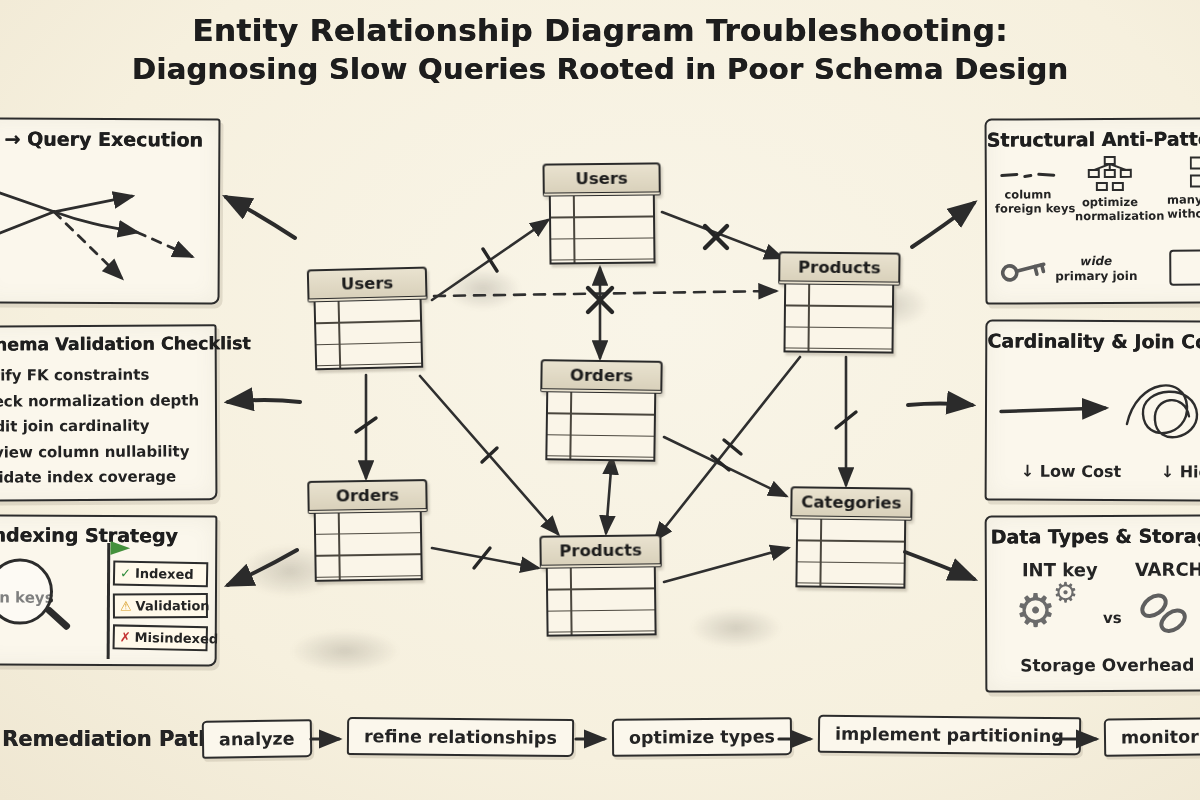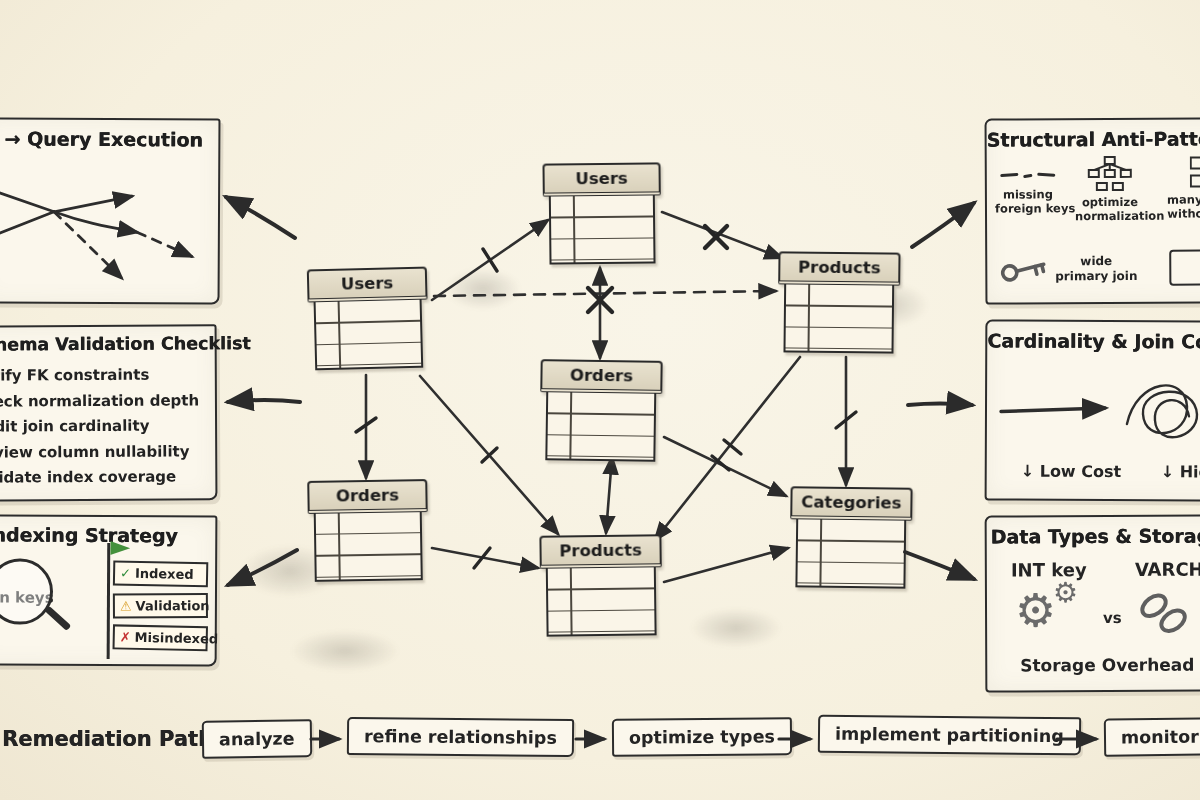--- a/index.html
+++ b/index.html
@@ -205,21 +205,21 @@
     <div class="ptitle" style="left:0;right:0;top:8px;text-align:center;font-size:19px;">Structural Anti-Patterns</div>
 
     <div class="ap-col" style="left:8px;top:46px;width:66px;">
       <svg width="56" height="18" viewBox="0 0 56 18">
         <g stroke="#2c2c2c" stroke-width="3" stroke-linecap="round">
           <line x1="2" y1="9" x2="17" y2="8"></line>
           <line x1="25" y1="10" x2="31" y2="9"></line>
           <line x1="39" y1="8" x2="54" y2="9"></line>
         </g>
       </svg>
-      <div class="ap-label">missing</div>
+      <div class="ap-label">column</div>
       <div class="ap-label">foreign keys</div>
     </div>
     <div class="ap-col" style="left:88px;top:36px;width:70px;">
       <svg width="46" height="36" viewBox="0 0 46 36">
         <g stroke="#2c2c2c" stroke-width="2" fill="none">
           <rect x="18" y="1" width="10" height="7"></rect>
           <rect x="2" y="14" width="10" height="7"></rect>
           <rect x="18" y="14" width="10" height="7"></rect>
           <rect x="34" y="14" width="10" height="7"></rect>
           <rect x="10" y="27" width="10" height="7"></rect>
@@ -247,21 +247,21 @@
 
     <svg style="position:absolute;left:12px;top:136px;transform:rotate(-14deg);" width="48" height="26" viewBox="0 0 48 26">
       <g stroke="#5a5a5a" stroke-width="3.6" fill="none" stroke-linecap="round">
         <circle cx="10" cy="13" r="7"></circle>
         <line x1="17" y1="13" x2="45" y2="13"></line>
         <line x1="36" y1="13" x2="36" y2="21"></line>
         <line x1="43" y1="13" x2="43" y2="20"></line>
       </g>
     </svg>
     <div class="ap-col" style="left:66px;top:134px;width:86px;">
-      <div class="ap-label" style="font-size:12px;line-height:15px;">wide</div>
+      <div class="ap-label" style="font-size:12px;line-height:15px;font-style:italic;">wide</div>
       <div class="ap-label" style="font-size:12px;line-height:15px;">primary join</div>
     </div>
     <div class="wide-rect" style="left:182px;top:130px;width:56px;height:32px;"></div>
   </div>
 
   <div class="panel" style="left:985px;top:320px;width:240px;height:177px;transform:rotate(0.25deg);">
     <div class="ptitle" style="left:0;right:0;top:8px;text-align:center;font-size:19px;">Cardinality &amp; Join Cost</div>
     <svg style="position:absolute;left:0;top:42px;" width="240" height="86" viewBox="0 0 240 86">
       <defs>
         <marker id="cah" viewBox="0 0 10 8" refX="8.5" refY="4" markerWidth="8" markerHeight="6.5" orient="auto">
@@ -270,21 +270,21 @@
       </defs>
       <line x1="14" y1="48" x2="118" y2="44" stroke="#2d2d2d" stroke-width="3.4" stroke-linecap="round" marker-end="url(#cah)"></line>
       <path d="M140,60 C150,14 198,10 200,42 C202,72 158,80 156,50 C154,22 208,18 210,50 C211,74 170,84 168,56 C166,32 198,28 202,52" stroke="#2d2d2d" stroke-width="2.4" fill="none" stroke-linecap="round"></path>
     </svg>
     <div class="cost" style="left:18px;top:140px;">↓ Low Cost</div>
     <div class="cost" style="left:158px;top:140px;">↓ High Cost</div>
   </div>
 
   <div class="panel" style="left:985px;top:515px;width:240px;height:173px;transform:rotate(-0.25deg);">
     <div class="ptitle" style="left:0;right:0;top:8px;text-align:center;font-size:19px;">Data Types &amp; Storage</div>
-    <div class="dt-text" style="left:24px;top:42px;font-size:18px;">INT key</div>
+    <div class="dt-text" style="left:35px;top:42px;font-size:18px;">INT key</div>
     <div class="dt-text" style="left:148px;top:42px;font-size:18px;">VARCHAR</div>
     <span class="gear" style="left:28px;top:70px;font-size:46px;">⚙</span>
     <span class="gear" style="left:66px;top:62px;font-size:28px;">⚙</span>
     <div class="dt-text" style="left:116px;top:92px;font-size:15px;">vs</div>
     <svg style="position:absolute;left:150px;top:72px;" width="56" height="50" viewBox="0 0 56 50">
       <g stroke="#5f5f5f" stroke-width="4" fill="none">
         <ellipse cx="17" cy="17" rx="13" ry="8.5" transform="rotate(-35 17 17)"></ellipse>
         <ellipse cx="36" cy="32" rx="13" ry="8.5" transform="rotate(-35 36 32)"></ellipse>
       </g>
     </svg>
@@ -306,20 +306,24 @@
       <path d="M905,552 Q940,565 974,579" marker-end="url(#ah2)"></path>
     </g>
     <g stroke="#2b2b2b" stroke-width="3.2" fill="none" stroke-linecap="round">
       <line x1="311" y1="739" x2="339" y2="739" marker-end="url(#ah2)"></line>
       <line x1="576" y1="739" x2="604" y2="739" marker-end="url(#ah2)"></line>
       <line x1="779" y1="739" x2="810" y2="739" marker-end="url(#ah2)"></line>
       <line x1="1057" y1="739" x2="1096" y2="739" marker-end="url(#ah2)"></line>
     </g>
   </svg>
 
+  <div class="title-wrap">
+    <div class="title-l1">Entity Relationship Diagram Troubleshooting:</div>
+    <div class="title-l2">Diagnosing Slow Queries Rooted in Poor Schema Design</div>
+  </div>
 
   <div class="rem-label">Remediation Path</div>
   <div class="step" style="left:202px;top:720px;transform:rotate(-0.8deg);">analyze</div>
   <div class="step" style="left:347px;top:718px;transform:rotate(0.5deg);">refine relationships</div>
   <div class="step" style="left:612px;top:718px;transform:rotate(-0.5deg);">optimize types</div>
   <div class="step" style="left:818px;top:716px;transform:rotate(0.6deg);">implement partitioning</div>
   <div class="step" style="left:1104px;top:718px;transform:rotate(-0.7deg);">monitor</div>
 
 </div>
 

